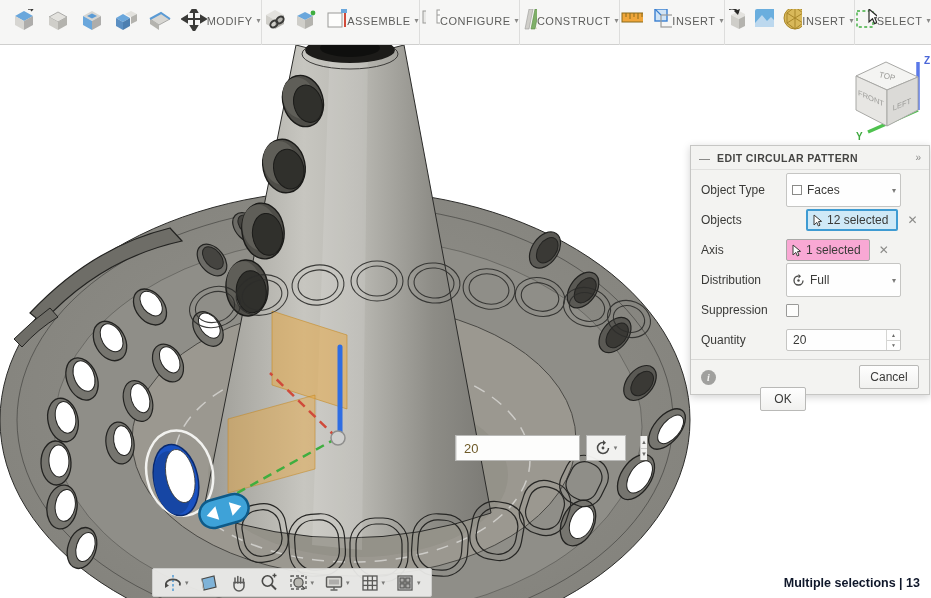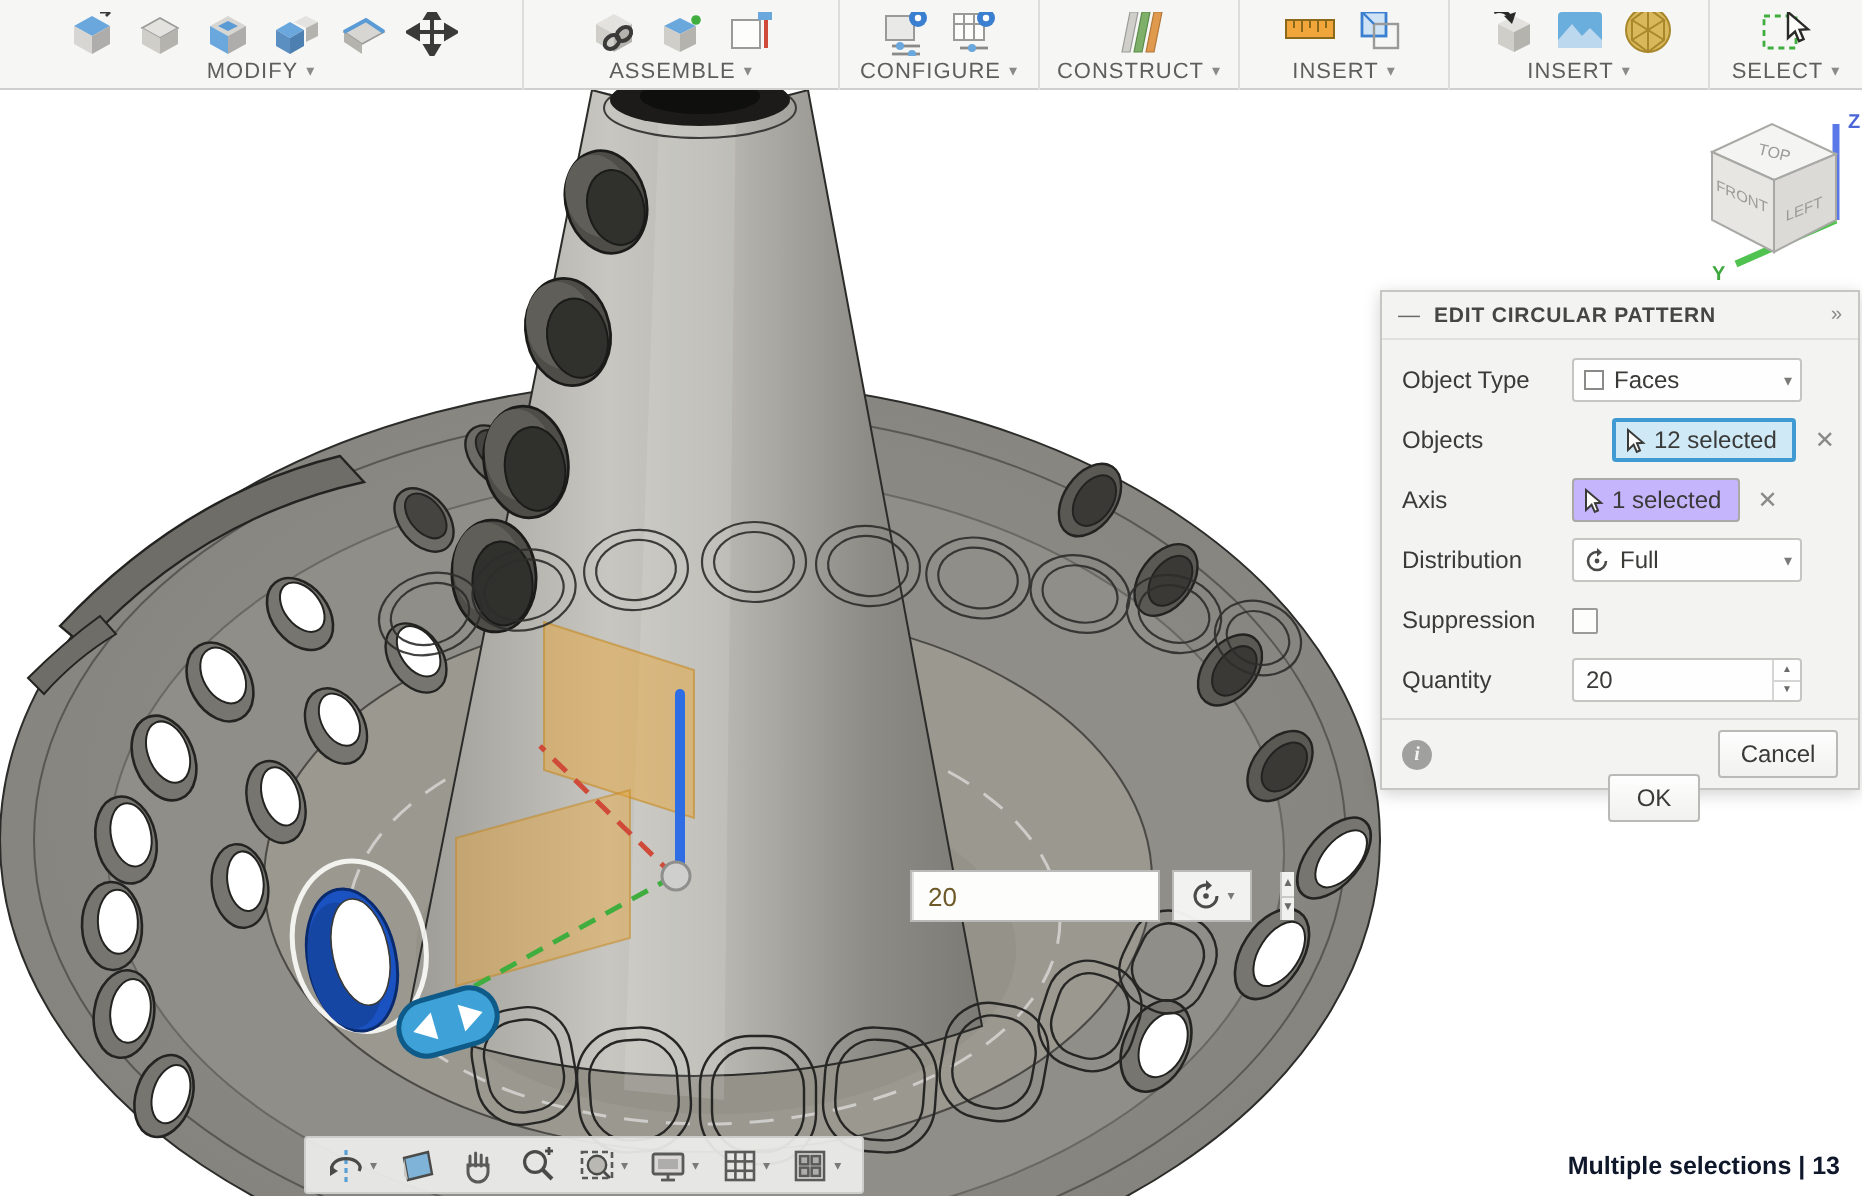--- a/index.html
+++ b/index.html
@@ -1,21 +1,21 @@
 <!DOCTYPE html>
 <html><head>
 <meta charset="utf-8">
 <style>
   * { margin:0; padding:0; box-sizing:border-box; }
   html,body { width:931px; height:598px; overflow:hidden; font-family:"Liberation Sans",sans-serif; background:#fff; }
   .stage { position:relative; width:931px; height:598px; }
 
   
   .toolbar { position:absolute; top:0; left:0; width:931px; height:45px; background:#f6f6f5; border-bottom:1px solid #cfcfce; display:flex; z-index:30; }
-  .tgroup { height:45px; border-right:1px solid #dddddc; display:flex; flex-direction:column; align-items:center; justify-content:flex-end; padding-bottom:3px; }
+  .tgroup { height:45px; border-right:1px solid #dddddc; display:flex; flex-direction:row; align-items:center; justify-content:flex-end; padding-bottom:3px; }
   .tgroup:last-child { border-right:none; }
   .ticons { display:flex; gap:8px; align-items:flex-end; height:22px; overflow:hidden; margin-bottom:2px; }
   .ticons svg { display:block; }
   .tlabel { font-size:11px; color:#5e5e5c; letter-spacing:.5px; display:flex; align-items:center; gap:4px; cursor:default; }
   .caret { font-size:8px; color:#8a8a88; line-height:1; }
 
   
   .canvas { position:absolute; top:45px; left:0; width:931px; height:553px; background:#ffffff; overflow:hidden; }
   .scene { position:absolute; top:0; left:0; }
 
@@ -42,38 +42,38 @@
   
   .dialog { position:absolute; left:690px; top:100px; width:240px; background:#f3f3f1; border:1px solid #c6c6c4; box-shadow:0 2px 8px rgba(0,0,0,.18); z-index:20; font-size:12px; color:#3a3a38; }
   .dlg-head { height:24px; display:flex; align-items:center; padding:0 8px; border-bottom:1px solid #e0e0de; cursor:move; }
   .dlg-collapse { color:#6a6a68; font-size:11px; margin-right:7px; cursor:pointer; }
   .dlg-title { font-size:10.5px; letter-spacing:.4px; color:#454543; font-weight:bold; flex:1; }
   .dlg-over { color:#8a8a88; font-size:10px; cursor:pointer; }
   .dlg-body { padding:5px 0 4px 0; }
   .dlg-row { height:30px; display:flex; align-items:center; padding-left:10px; }
   .dlg-label { width:85px; flex:none; }
   .dlg-ctrl { display:flex; align-items:center; }
-  .select { width:115px; height:22px; background:#fefefe; border:1px solid #c5c5c3; border-radius:2px; display:flex; align-items:center; padding:0 4px 0 5px; gap:5px; cursor:pointer; }
+  .select { width:115px; height:34px; background:#fefefe; border:1px solid #c5c5c3; border-radius:2px; display:flex; align-items:center; padding:0 4px 0 5px; gap:5px; cursor:pointer; }
   .select .grow { flex:1; }
   .sel-btn { height:22px; border-radius:2px; display:flex; align-items:center; padding:0 8px 0 5px; gap:4px; cursor:pointer; }
   .sel-active { background:#cfe9f7; border:2px solid #3f9bd2;margin-left:20px; }
-  .sel-plain { background:#c4b5fd; border:1px solid #a9a9a7; }
+  .sel-plain { background:#f9a8d4; border:1px solid #a9a9a7; }
   .clear-x { margin-left:9px; color:#8a8a88; font-size:12px; cursor:pointer; }
   .checkbox { width:13px; height:13px; background:#fdfdfc; border:1px solid #9a9a98; border-radius:1px; cursor:pointer; }
   .qty-wrap { display:flex; width:115px; height:22px; border:1px solid #c5c5c3; border-radius:2px; background:#fefefe; }
   .qty-wrap input { flex:1; min-width:0; border:none; outline:none; background:transparent; font-size:12px; color:#3a3a38; padding-left:6px; font-family:"Liberation Sans",sans-serif; }
   .qty-spin { width:14px; border-left:1px solid #d5d5d3; display:flex; flex-direction:column; }
   .qty-spin div { flex:1; display:flex; align-items:center; justify-content:center; font-size:5px; color:#6a6a68; cursor:pointer; }
   .qty-spin div:first-child { border-bottom:1px solid #d5d5d3; }
   .dlg-foot { border-top:1px solid #d8d8d6; height:35px; display:flex; align-items:center; padding:0 10px; }
   .info-ic { width:15px; height:15px; border-radius:50%; background:#a0a09e; color:#f4f4f2; font-size:10px; font-style:italic; font-weight:bold; display:flex; align-items:center; justify-content:center; font-family:"Liberation Serif",serif; cursor:pointer; }
   .foot-sp { flex:1; }
   .btn { height:24px; background:linear-gradient(#fefefe,#f1f1ef); border:1px solid #b9b9b7; border-radius:2px; font-size:12px; color:#3a3a38; display:flex; align-items:center; justify-content:center; cursor:pointer; }
   .btn-ok { width:46px; margin-right:9px;margin-top:44px; }
-  .btn-cancel { width:60px; }
+  .btn-cancel { width:60px;margin-left:44px; }
   .dd-caret { font-size:8px; color:#7a7a78; }
   .sq-ic { width:10px; height:10px; border:1px solid #8a8a88; background:#fff; flex:none; }
 </style>
 </head>
 <body>
 
 <div class="stage">
 
   <div class="toolbar">
 

